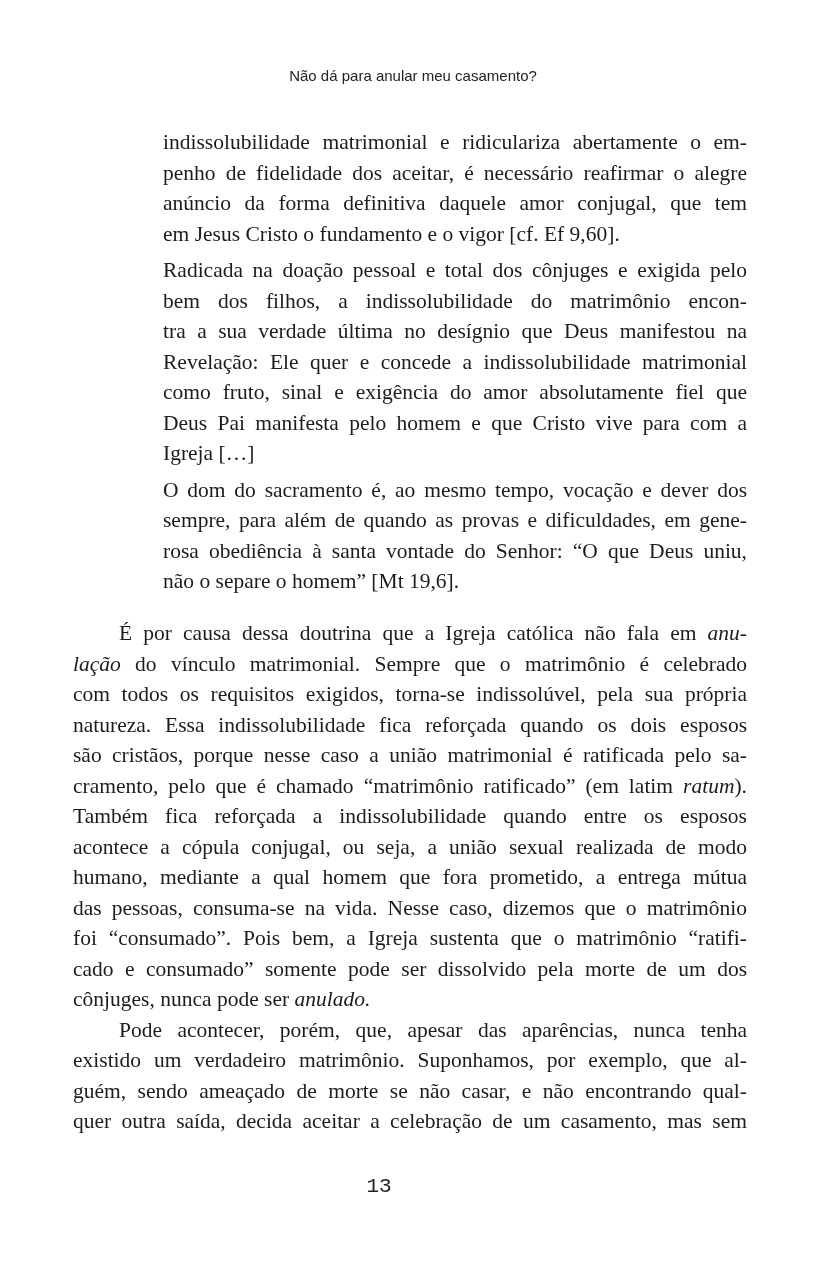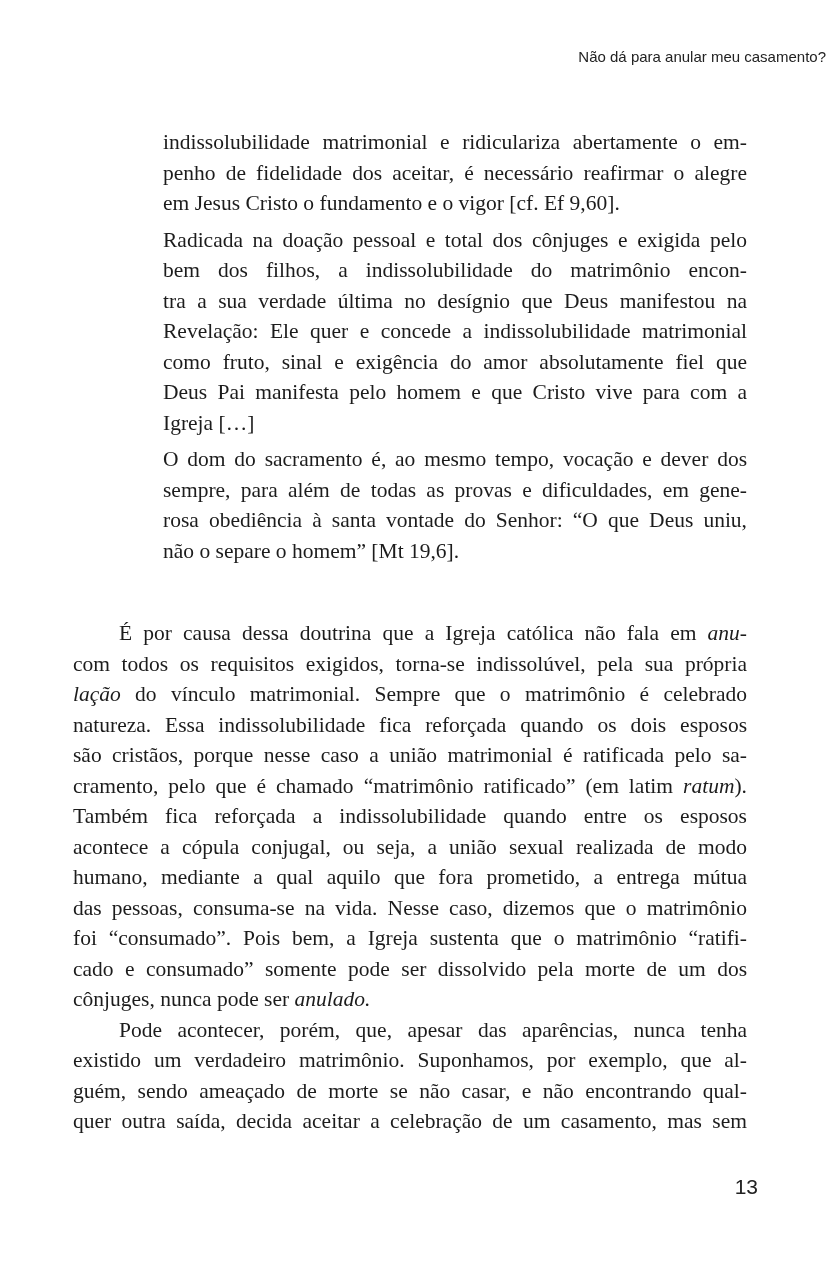--- a/index.html
+++ b/index.html
@@ -9,24 +9,24 @@
     }
     body {
       width: 826px;
       height: 1270px;
       position: relative;
       overflow: hidden;
       color: #1a1a1a;
     }
     .running-head {
       position: absolute;
-      top: 48px;
+      top: 67px;
       left: 0;
       width: 826px;
-      text-align: right;
+      text-align: center;
       font-family: "Liberation Sans", sans-serif;
       font-size: 15px;
       color: #222;
     }
     .text {
       font-family: "Liberation Serif", serif;
       font-size: 21.5px;
       line-height: 30.5px;
       color: #1c1c1c;
     }
@@ -65,65 +65,66 @@
     .quote .para + .para {
       margin-top: 0;
     }
     em {
     }
     .page-number {
       position: absolute;
       top: 1175px;
       left: 0;
       width: 758px;
-      text-align: right;
-      font-family: Liberation Sans, sans-serif;
+      text-align: center;
+      font-family: Liberation Mono, monospace;
       font-size: 21px;
       color: #222;
     }
   </style>
 </head>
 <body>
 
 <div class="running-head">Não dá para anular meu casamento?</div>
 
 <div class="quote text">
   <div class="para">
     <span class="line">indissolubilidade matrimonial e ridiculariza abertamente o em-</span>
     <span class="line">penho de fidelidade dos aceitar, é necessário reafirmar o alegre</span>
+    <span class="line">anúncio da forma definitiva daquele amor conjugal, que tem</span>
     <span class="line last">em Jesus Cristo o fundamento e o vigor [cf. Ef 9,60].</span>
   </div>
   <div class="para">
     <span class="line">Radicada na doação pessoal e total dos cônjuges e exigida pelo</span>
     <span class="line">bem dos filhos, a indissolubilidade do matrimônio encon-</span>
     <span class="line">tra a sua verdade última no desígnio que Deus manifestou na</span>
     <span class="line">Revelação: Ele quer e concede a indissolubilidade matrimonial</span>
     <span class="line">como fruto, sinal e exigência do amor absolutamente fiel que</span>
     <span class="line">Deus Pai manifesta pelo homem e que Cristo vive para com a</span>
     <span class="line last">Igreja […]</span>
   </div>
   <div class="para">
     <span class="line">O dom do sacramento é, ao mesmo tempo, vocação e dever dos</span>
-    <span class="line">sempre, para além de todas as provas e dificuldades, em gene-</span>
+    <span class="line">sempre, para além de quando as provas e dificuldades, em gene-</span>
     <span class="line">rosa obediência à santa vontade do Senhor: “O que Deus uniu,</span>
     <span class="line last">não o separe o homem” [Mt 19,6].</span>
   </div>
 </div>
 
 <div class="body-text text">
   <div class="para">
     <span class="line indent"><span>É por causa dessa doutrina que a Igreja católica não fala em </span><em>anu-</em></span>
+    <span class="line"><em>lação</em><span> do vínculo matrimonial. Sempre que o matrimônio é celebrado</span></span>
     <span class="line">com todos os requisitos exigidos, torna-se indissolúvel, pela sua própria</span>
-    <span class="line"><em>lação</em><span> do vínculo matrimonial. Sempre que o matrimônio é celebrado</span></span>
     <span class="line">natureza. Essa indissolubilidade fica reforçada quando os dois esposos</span>
     <span class="line">são cristãos, porque nesse caso a união matrimonial é ratificada pelo sa-</span>
     <span class="line"><span>cramento, pelo que é chamado “matrimônio ratificado” (em latim </span><em>ratum</em><span>).</span></span>
     <span class="line">Também fica reforçada a indissolubilidade quando entre os esposos</span>
     <span class="line">acontece a cópula conjugal, ou seja, a união sexual realizada de modo</span>
-    <span class="line">humano, mediante a qual aquilo que fora prometido, a entrega mútua</span>
+    <span class="line">humano, mediante a qual homem que fora prometido, a entrega mútua</span>
     <span class="line">das pessoas, consuma-se na vida. Nesse caso, dizemos que o matrimônio</span>
     <span class="line">foi “consumado”. Pois bem, a Igreja sustenta que o matrimônio “ratifi-</span>
     <span class="line">cado e consumado” somente pode ser dissolvido pela morte de um dos</span>
     <span class="line last"><span>cônjuges, nunca pode ser </span><em>anulado.</em></span>
   </div>
   <div class="para">
     <span class="line indent">Pode acontecer, porém, que, apesar das aparências, nunca tenha</span>
     <span class="line">existido um verdadeiro matrimônio. Suponhamos, por exemplo, que al-</span>
     <span class="line">guém, sendo ameaçado de morte se não casar, e não encontrando qual-</span>
     <span class="line">quer outra saída, decida aceitar a celebração de um casamento, mas sem</span>

